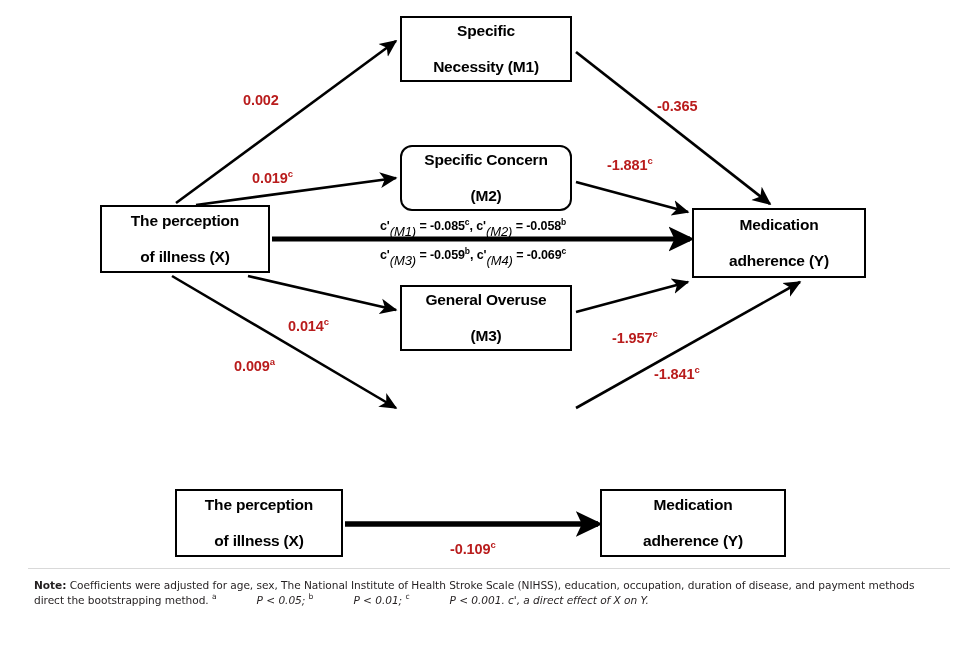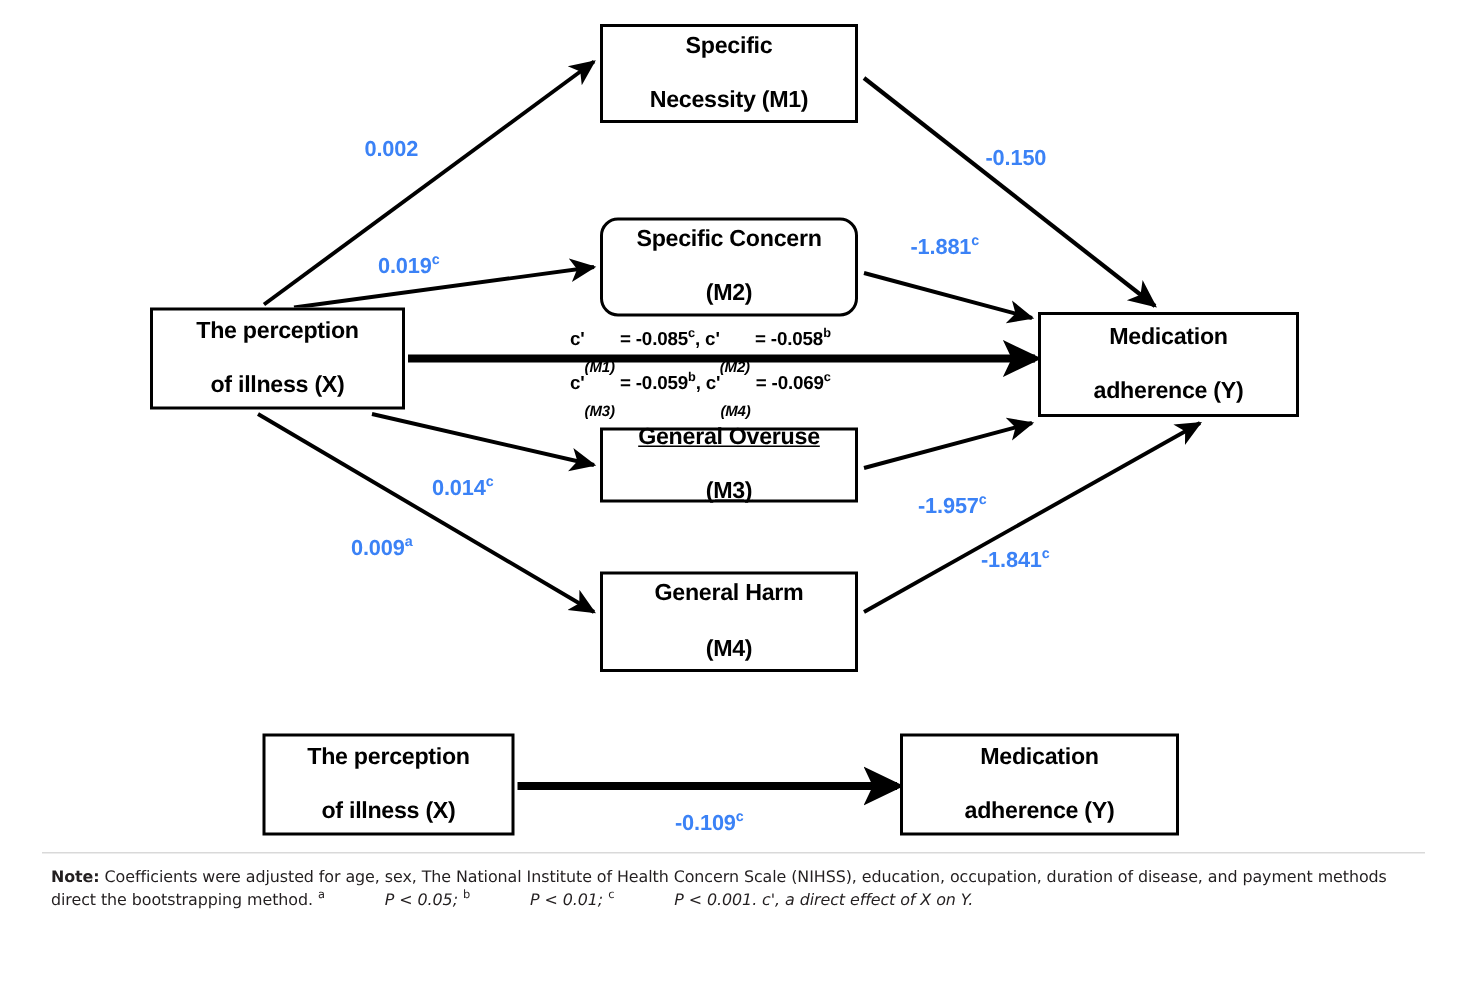--- a/index.html
+++ b/index.html
@@ -52,33 +52,33 @@
     color: #000000;
     gap: 12px;
   }
   .node-box .line2 {
     display: block;
   }
 
   #node-x        { left: 100px;  top: 205px; width: 170px; height: 68px; }
   #node-m1       { left: 400px;  top: 16px;  width: 172px; height: 66px; }
   #node-m2       { left: 400px;  top: 145px; width: 172px; height: 66px; border-radius: 12px; }
-  #node-m3       { left: 400px;  top: 285px; width: 172px; height: 50px; text-decoration: underline; }
+  #node-m3       { left: 400px;  top: 285px; width: 172px; height: 66px; }
   #node-m4       { left: 400px;  top: 381px; width: 172px; height: 67px; }
   #node-y        { left: 692px;  top: 208px; width: 174px; height: 70px; }
   #node-x-lower  { left: 175px;  top: 489px; width: 168px; height: 68px; }
   #node-y-lower  { left: 600px;  top: 489px; width: 186px; height: 68px; }
 
   
   .path-label {
     position: absolute;
     font-weight: bold;
     font-size: 14.5px;
     white-space: nowrap;
-    color: #3b82f6;
+    color: #b91c1c;
     letter-spacing: -0.1px;
   }
   .path-label sup {
     font-size: 9.5px;
     font-weight: bold;
     vertical-align: super;
     line-height: 0;
   }
 
   #label-a1 { left: 243px; top: 92px; }
@@ -100,26 +100,26 @@
     color: #000000;
     letter-spacing: -0.1px;
   }
   .direct-label sup {
     font-size: 8.5px;
     font-weight: bold;
     vertical-align: super;
     line-height: 0;
   }
   .direct-label sub {
-    font-size: 10px;
+    font-size: 13px;
     font-style: italic;
-    font-weight: bold;
+    font-weight: normal;
     vertical-align: baseline;
     position: relative;
-    top: 18px;
+    top: 6px;
     line-height: 0;
   }
   #label-cprime-top    { left: 380px; top: 219px; }
   #label-cprime-bottom { left: 380px; top: 248px; }
 
   
   #caption-block {
     position: absolute;
     left: 34px;
     top: 578px;
@@ -196,24 +196,20 @@
   <div class="node-box" id="node-m2">
     <span class="line1">Specific Concern</span>
     <span class="line2">(M2)</span>
   </div>
 
   <div class="node-box" id="node-m3">
     <span class="line1">General Overuse</span>
     <span class="line2">(M3)</span>
   </div>
 
-  <div class="node-box" id="node-m4">
-    <span class="line1">General Harm</span>
-    <span class="line2">(M4)</span>
-  </div>
 
   <div class="node-box" id="node-y">
     <span class="line1">Medication</span>
     <span class="line2">adherence (Y)</span>
   </div>
 
   <div class="node-box" id="node-x-lower">
     <span class="line1">The perception</span>
     <span class="line2">of illness (X)</span>
   </div>
@@ -233,21 +229,21 @@
 
   <div class="path-label" id="label-a3">
     <span>0.014</span><sup>c</sup>
   </div>
 
   <div class="path-label" id="label-a4">
     <span>0.009</span><sup>a</sup>
   </div>
 
   <div class="path-label" id="label-b1">
-    <span>-0.150</span><sup></sup>
+    <span>-0.365</span><sup></sup>
   </div>
 
   <div class="path-label" id="label-b2">
     <span>-1.881</span><sup>c</sup>
   </div>
 
   <div class="path-label" id="label-b3">
     <span>-1.957</span><sup>c</sup>
   </div>
 
@@ -263,17 +259,17 @@
     <span>c'</span><sub>(M1)</sub><span> = -0.085</span><sup>c</sup><span>, </span><span>c'</span><sub>(M2)</sub><span> = -0.058</span><sup>b</sup>
   </div>
 
   <div class="direct-label" id="label-cprime-bottom">
     <span>c'</span><sub>(M3)</sub><span> = -0.059</span><sup>b</sup><span>, </span><span>c'</span><sub>(M4)</sub><span> = -0.069</span><sup>c</sup>
   </div>
 
   <div id="caption-divider"></div>
 
   <div id="caption-block">
-    <span class="caption-line"><b>Note:</b> <span>Coefficients were adjusted for age, sex, The National Institute of Health Concern Scale (NIHSS), education, occupation, duration of disease, and payment methods</span></span>
+    <span class="caption-line"><b>Note:</b> <span>Coefficients were adjusted for age, sex, The National Institute of Health Stroke Scale (NIHSS), education, occupation, duration of disease, and payment methods</span></span>
     <span class="caption-line"><span>direct the bootstrapping method. </span><sup>a</sup><i>P &lt; 0.05; </i><sup>b</sup><i>P &lt; 0.01; </i><sup>c</sup><i>P &lt; 0.001. c', a direct effect of X on Y.</i></span>
   </div>
 
 </div>
 
 </body></html>

